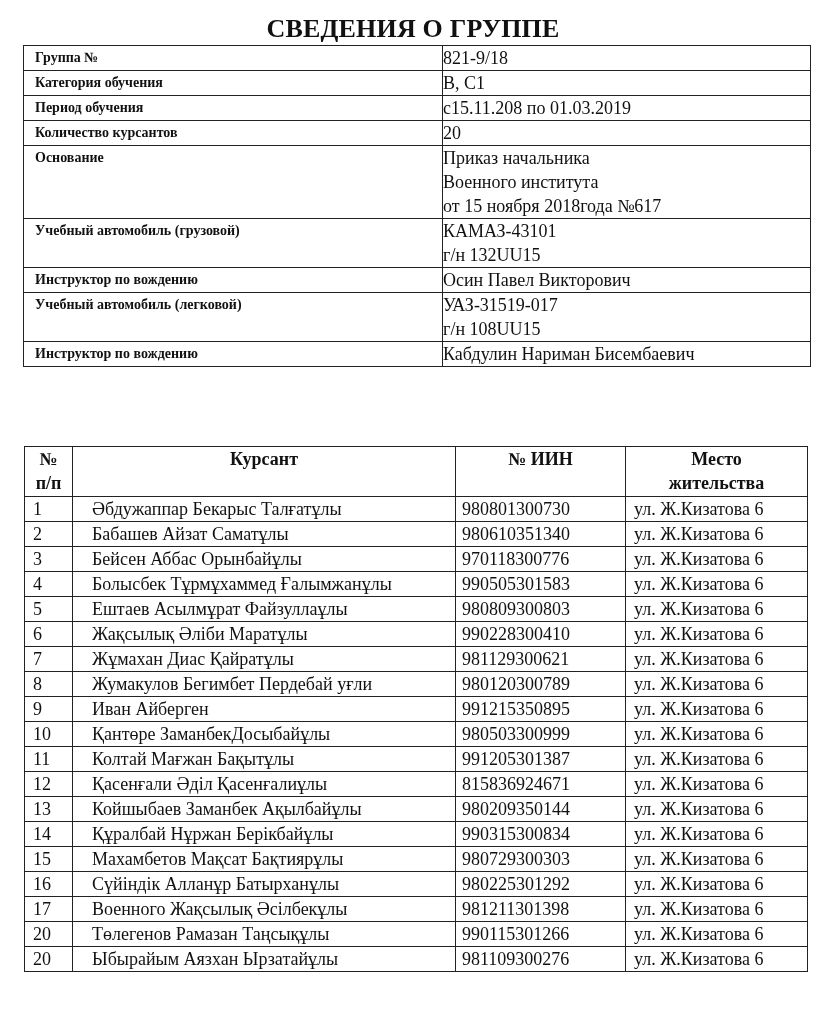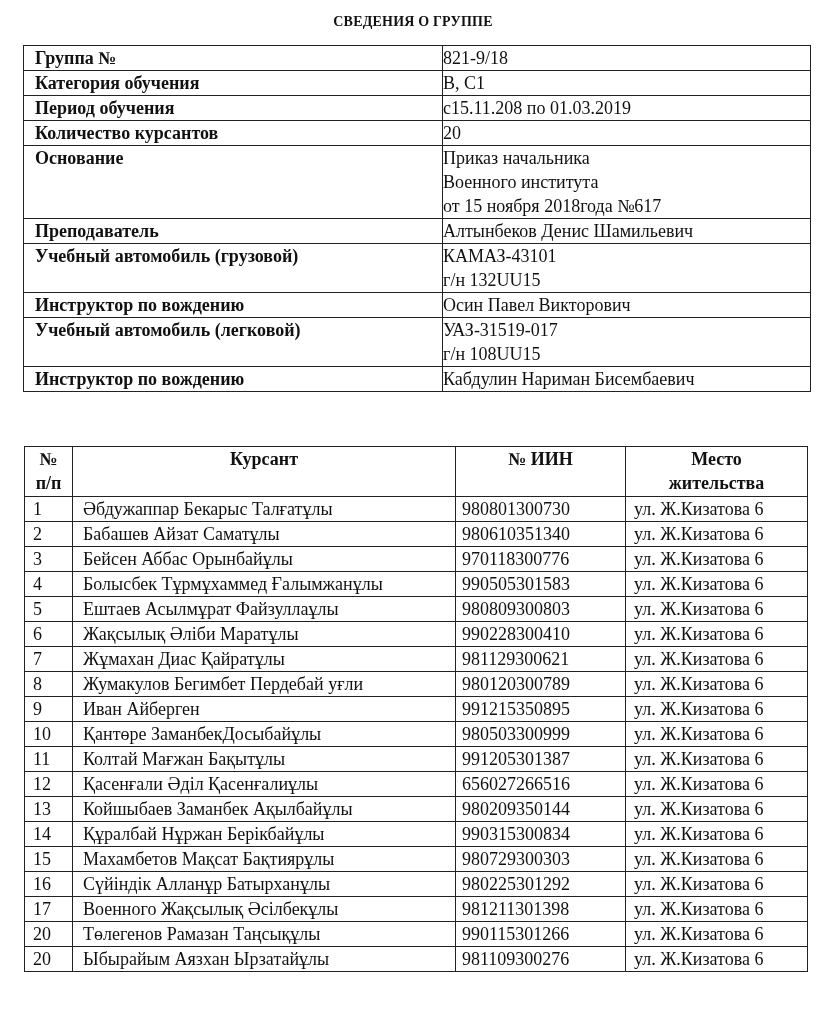--- a/index.html
+++ b/index.html
@@ -1,34 +1,34 @@
 <!DOCTYPE html>
 <html><head>
 <meta charset="utf-8">
 <style>
   html, body { margin:0; padding:0; background:#ffffff; }
   body { width:826px; height:1024px; position:relative; overflow:hidden;
          font-family:"Liberation Serif", "DejaVu Serif", serif; color:#111; }
   .title { position:absolute; left:0; width:826px; top:14px; text-align:center;
-           font-weight:bold; font-size:14px; letter-spacing:0.2px; }
+           font-weight:bold; font-size:26px; letter-spacing:0.2px; }
   table { border-collapse:collapse; position:absolute; table-layout:fixed; }
   td, th { border:1.5px solid #222; padding:0; vertical-align:top; }
   
   #info { left:23px; top:45px; width:788px; }
-  #info td.k { width:407px; font-weight:bold; font-size:18px; padding-left:11px; line-height:24px; }
+  #info td.k { width:407px; font-weight:bold; font-size:14px; padding-left:11px; line-height:24px; }
   #info td.v { font-size:18px; text-align:left; line-height:24px; }
   
   #students { left:24px; top:446px; width:784px; font-size:18px; }
   #students th { font-weight:bold; font-size:18px; line-height:24px; text-align:center; height:49px; }
   #students th.c-num { width:47px; }
   #students th.c-name { width:382px;margin-left:29px; }
   #students th.c-iin { width:169px; }
   #students td { line-height:24px; height:24px; }
   #students td.num { padding-left:8px; }
-  #students td.name { padding-left:10px; white-space:nowrap; }
+  #students td.name { padding-left:19px; white-space:nowrap; }
   #students td.iin { padding-left:6px; }
   #students td.addr { padding-left:8px; white-space:nowrap; }
   .line { display:block; }
 </style>
 </head>
 <body>
 
 <div class="title">СВЕДЕНИЯ О ГРУППЕ</div>
 
 <table id="info">
@@ -56,26 +56,20 @@
         <td class="v">
           <span class="line">20</span>
         </td>
       </tr>
       <tr>
         <td class="k">Основание</td>
         <td class="v">
           <span class="line">Приказ начальника</span>
           <span class="line">Военного института</span>
           <span class="line">от 15 ноября 2018года №617</span>
-        </td>
-      </tr>
-      <tr>
-        <td class="k">Преподаватель</td>
-        <td class="v">
-          <span class="line">Алтынбеков Денис Шамильевич</span>
         </td>
       </tr>
       <tr>
         <td class="k">Учебный автомобиль (грузовой)</td>
         <td class="v">
           <span class="line">КАМАЗ-43101</span>
           <span class="line">г/н 132UU15</span>
         </td>
       </tr>
       <tr>
@@ -178,21 +172,21 @@
       </tr>
       <tr>
         <td class="num">11</td>
         <td class="name">Колтай Мағжан Бақытұлы</td>
         <td class="iin">991205301387</td>
         <td class="addr">ул. Ж.Кизатова 6</td>
       </tr>
       <tr>
         <td class="num">12</td>
         <td class="name">Қасенғали Әділ Қасенғалиұлы</td>
-        <td class="iin">656027266516</td>
+        <td class="iin">815836924671</td>
         <td class="addr">ул. Ж.Кизатова 6</td>
       </tr>
       <tr>
         <td class="num">13</td>
         <td class="name">Койшыбаев Заманбек Ақылбайұлы</td>
         <td class="iin">980209350144</td>
         <td class="addr">ул. Ж.Кизатова 6</td>
       </tr>
       <tr>
         <td class="num">14</td>

